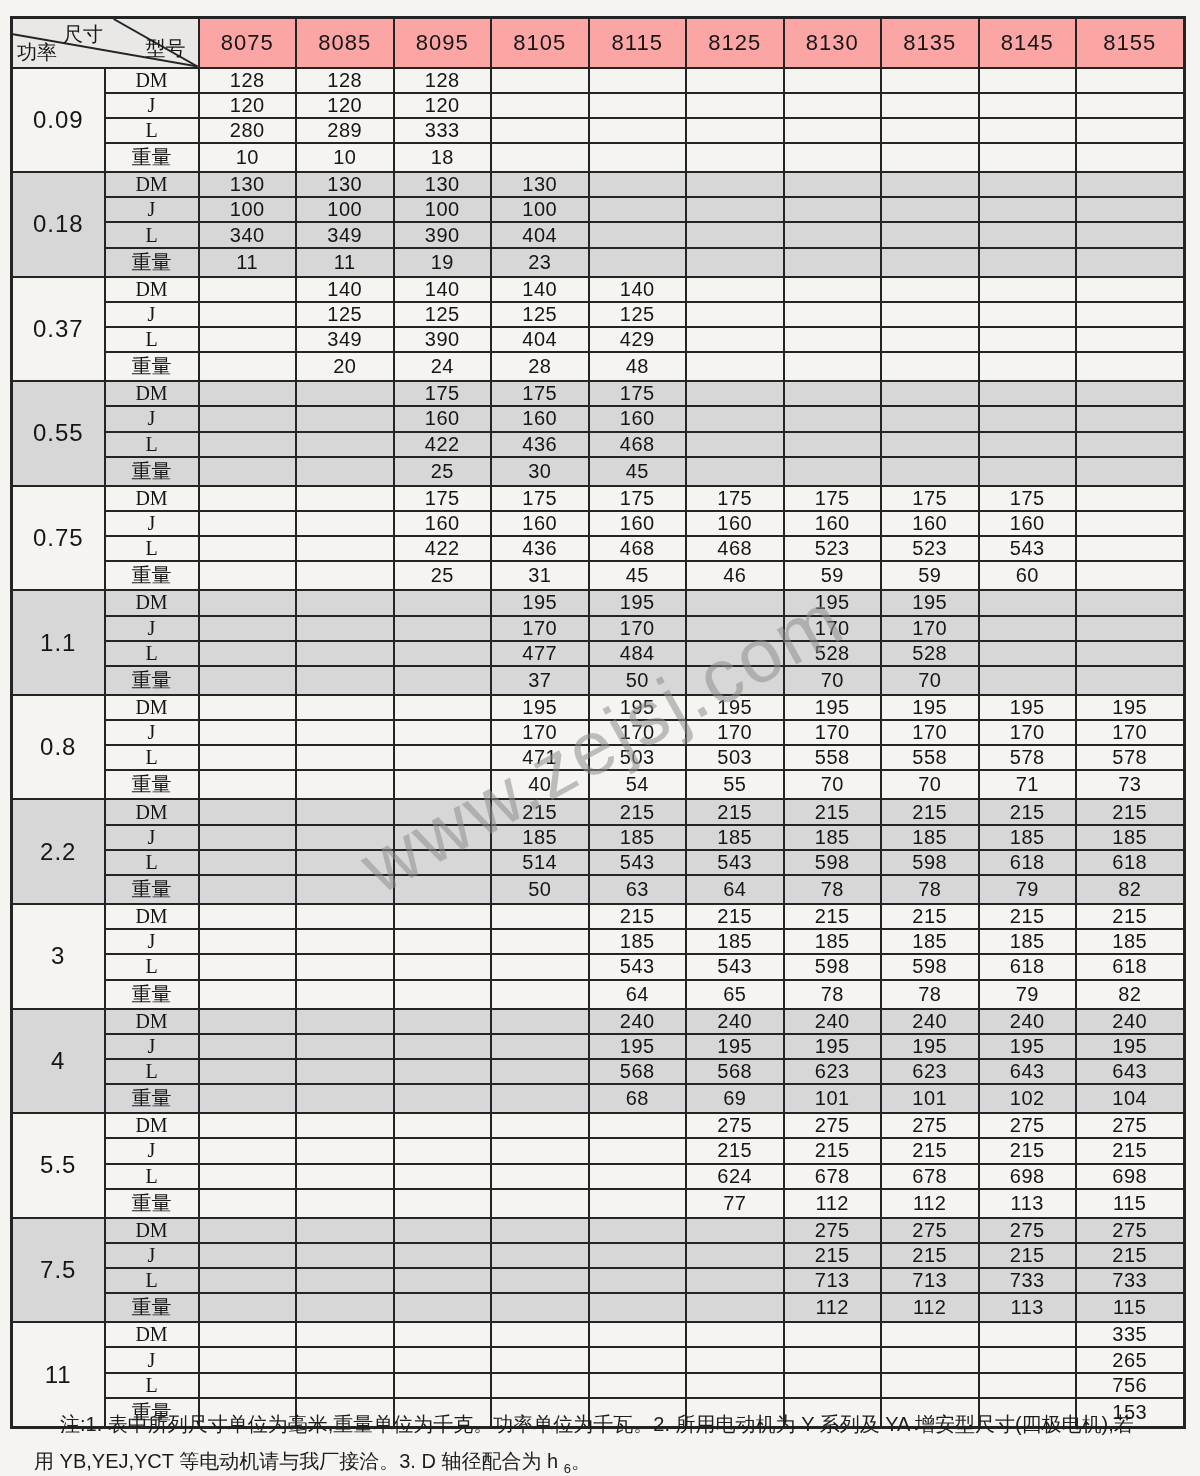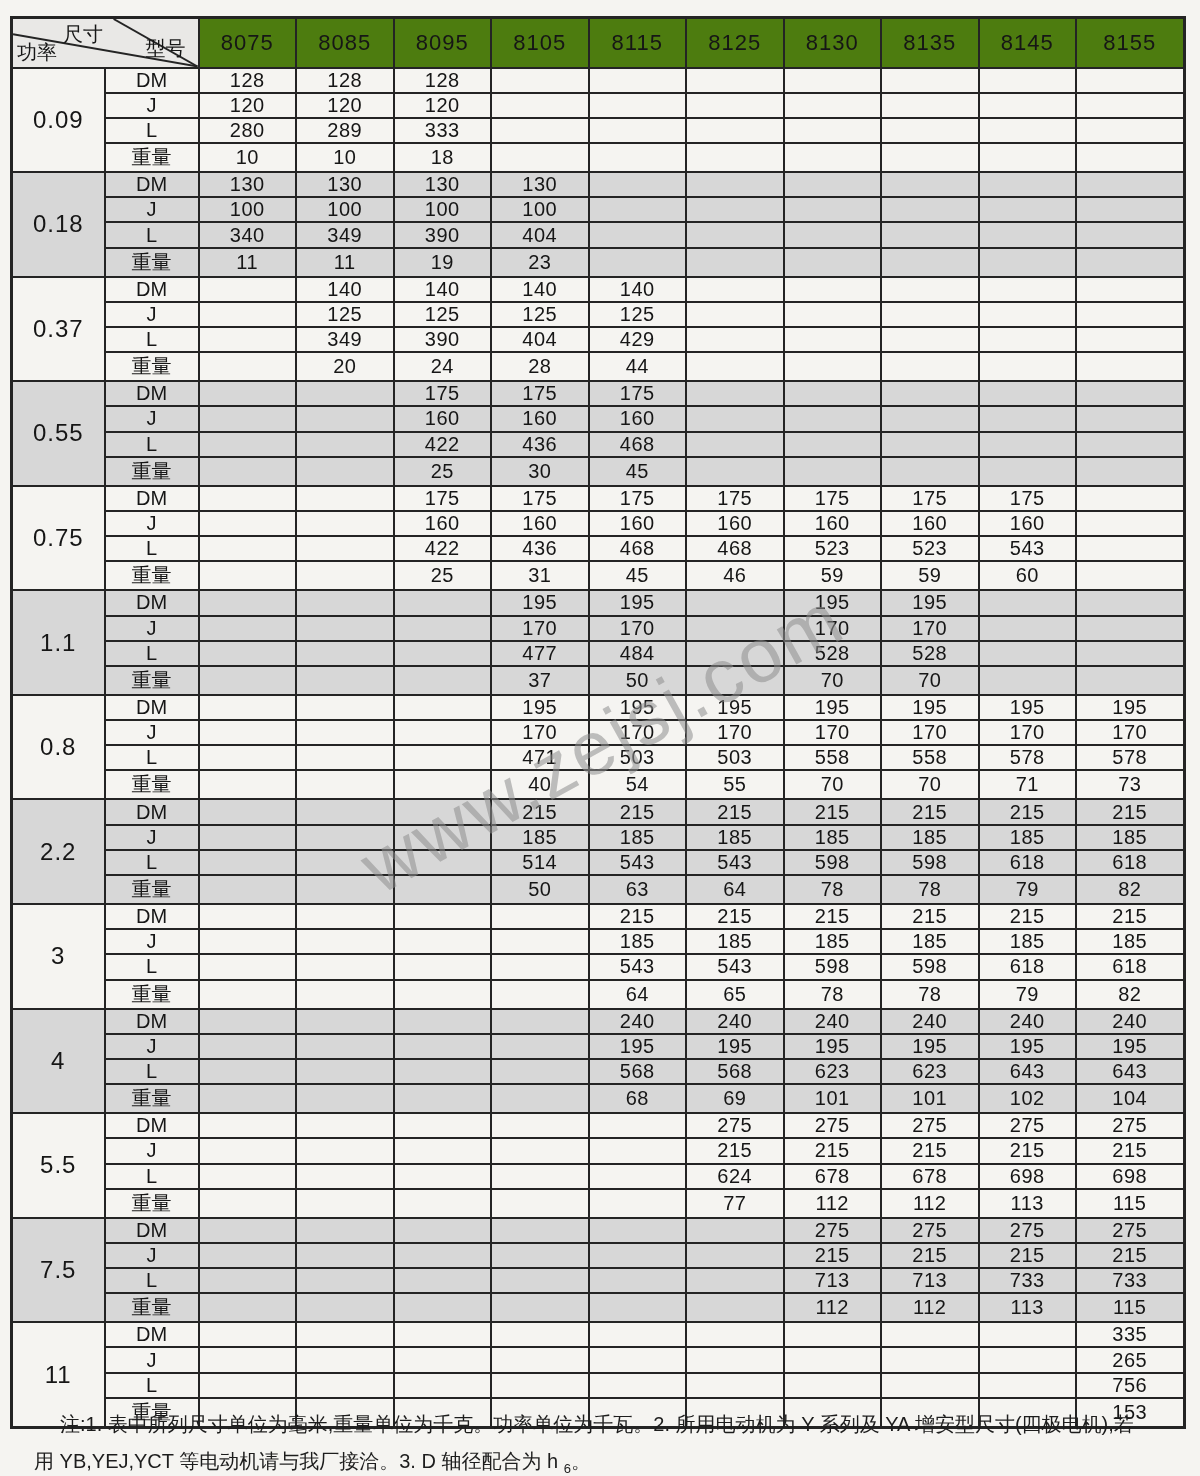--- a/index.html
+++ b/index.html
@@ -25,37 +25,37 @@
     border: 2px solid #242424;
     text-align: center;
     vertical-align: middle;
     padding: 0;
     overflow: hidden;
   }
   thead tr { height: 50px; }
   tbody tr { height: 25.2px; }
 
   th.model {
-    background: #4d7c0f;
+    background: #fca5a5;
     font-size: 22px;
     font-weight: 500;
     letter-spacing: 1px;
   }
   th.corner {
     background: #e9e8e6;
     position: relative;
     padding: 0;
   }
   th.corner svg { position: absolute; inset: 0; width: 100%; height: 100%; display: block; }
   .c-dim  { position: absolute; left: 50px; top: 2px;  font-size: 20px; font-weight: 500; }
   .c-model{ position: absolute; right: 12px; top: 16px; font-size: 20px; font-weight: 500; }
   .c-power{ position: absolute; left: 4px; bottom: 1px; font-size: 20px; font-weight: 500; margin-top: 32px; }
 
   td.power   { font-size: 24px; letter-spacing: 1px; background: #f5f4f1; }
-  td.rowlabel{ font-size: 20px; font-weight: 500; background: #f5f4f1; }
+  td.rowlabel{ font-size: 20px; font-weight: 500; background: #f5f4f1; font-family: Liberation Serif, serif; }
   td.val     { font-size: 20px; letter-spacing: 0.5px; background: #f5f4f1; }
 
   tr.shaded td { background: #d7d7d7; }
 
   .watermark {
     position: absolute;
     left: 602px; top: 742px;
     transform: translate(-50%, -50%) rotate(-29deg);
     font-size: 76px;
     letter-spacing: 3px;
@@ -267,21 +267,21 @@
           <td class="val"></td>
           <td class="val"></td>
           <td class="val"></td>
         </tr>
         <tr>
           <td class="rowlabel">重量</td>
           <td class="val"></td>
           <td class="val">20</td>
           <td class="val">24</td>
           <td class="val">28</td>
-          <td class="val">44</td>
+          <td class="val">48</td>
           <td class="val"></td>
           <td class="val"></td>
           <td class="val"></td>
           <td class="val"></td>
           <td class="val"></td>
         </tr>
         <tr class="shaded">
           <td class="power" rowspan="4">0.55</td>
           <td class="rowlabel">DM</td>
           <td class="val"></td>

